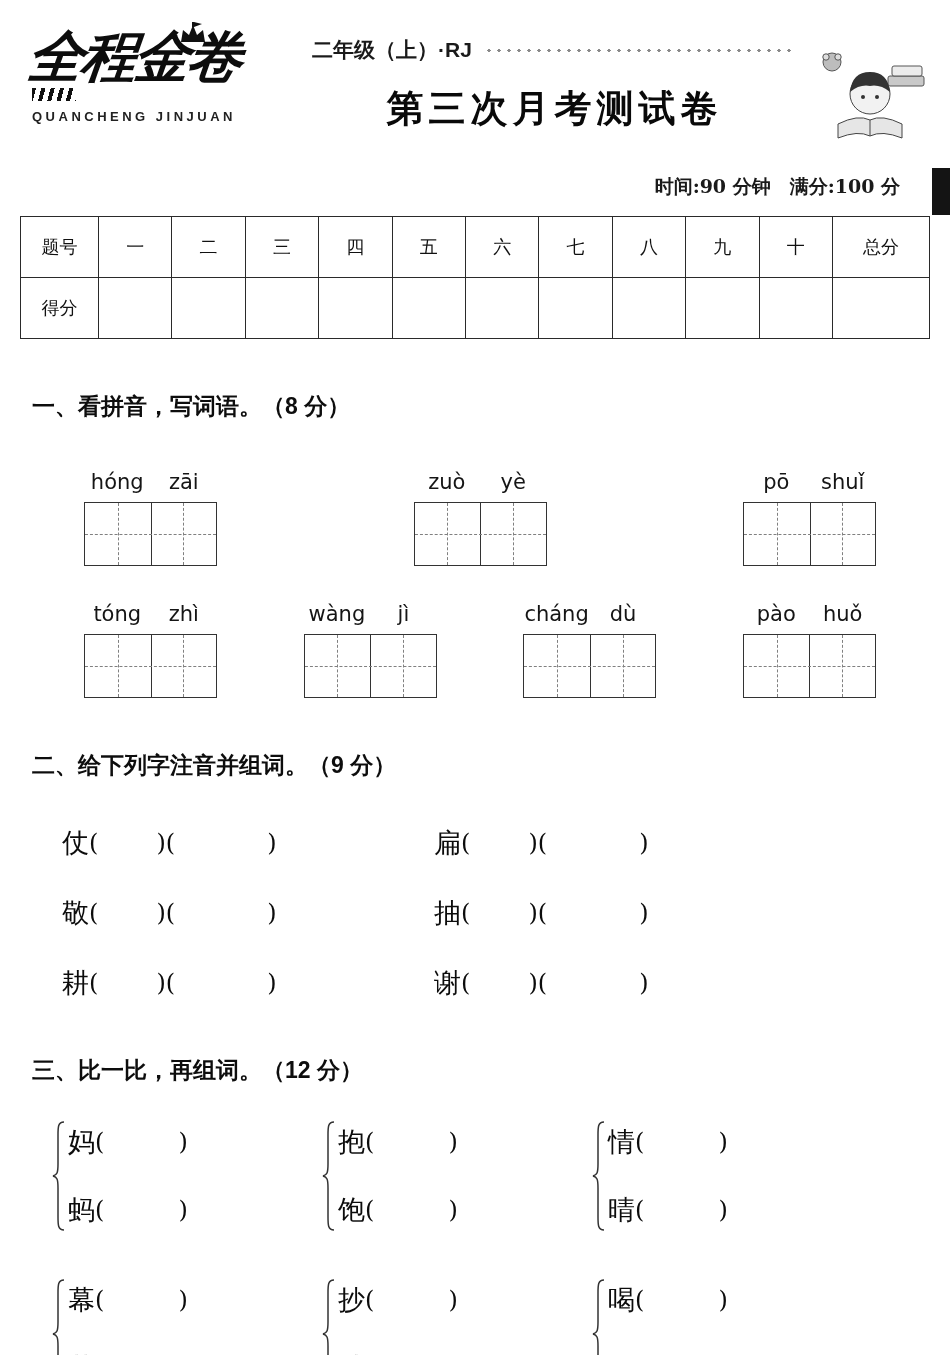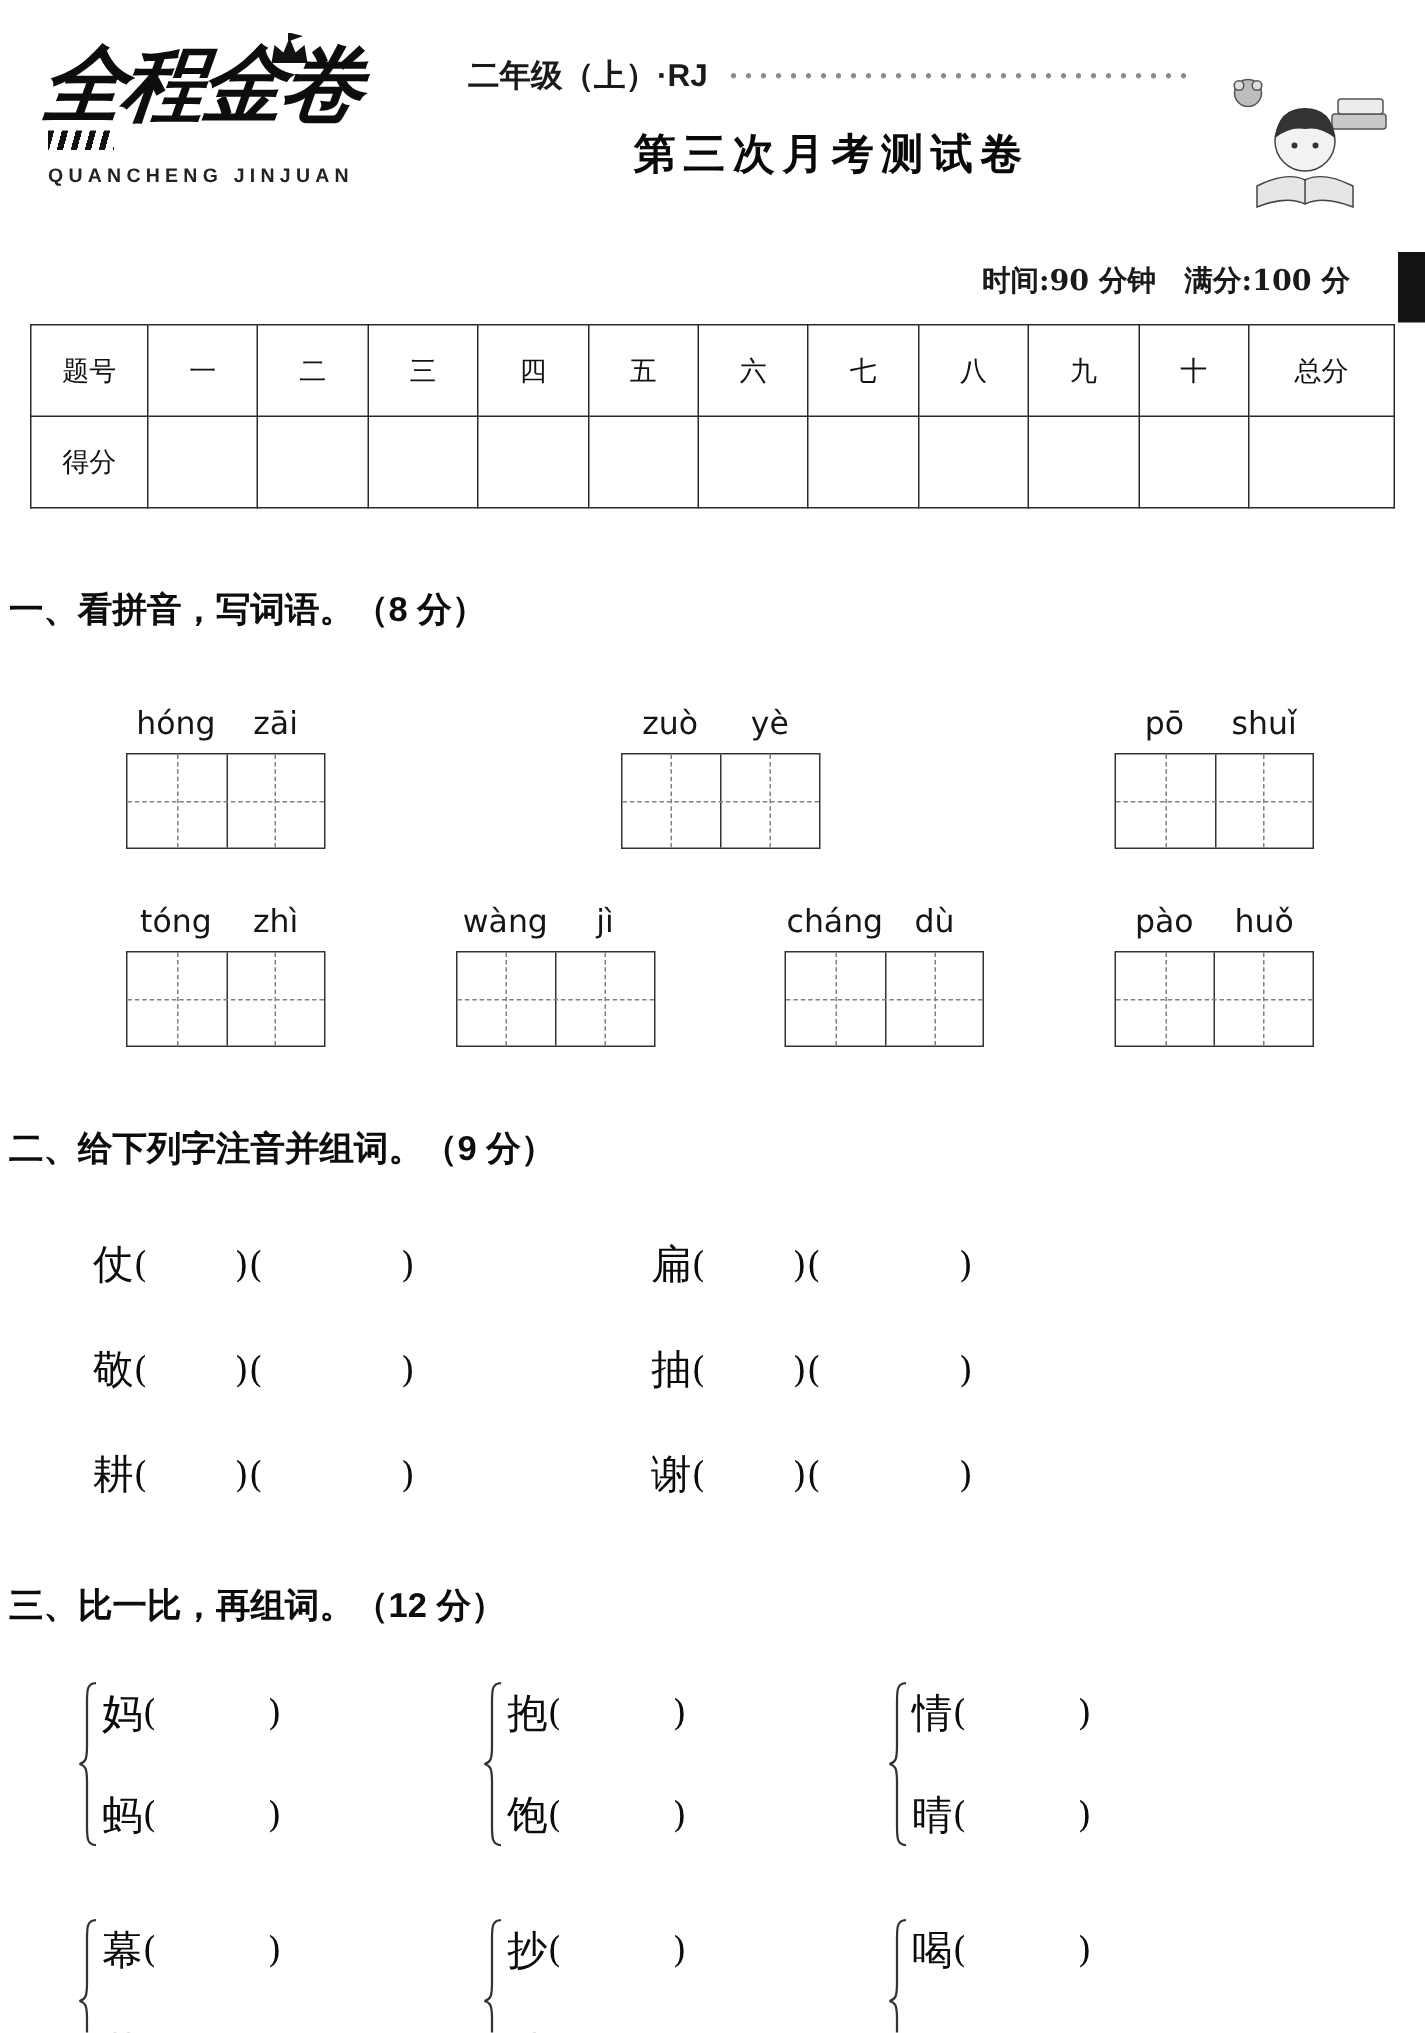--- a/index.html
+++ b/index.html
@@ -21,34 +21,34 @@
     background:repeating-linear-gradient(105deg,#111 0 4px,transparent 4px 9px); }
   .logo-sub { font-size:13px; font-weight:bold; letter-spacing:3.5px; color:#222; margin:4px 0 0 4px; }
   .header-center { position:absolute; left:312px; top:36px; width:485px; }
   .grade-row { display:flex; align-items:center; }
   .grade { font-size:21px; font-weight:bold; white-space:nowrap; }
   .dotted { flex:1; height:5px; margin-left:12px;
     background-image:radial-gradient(circle,#8a8a8a 1.6px,transparent 1.8px);
     background-size:10px 5px; background-repeat:repeat-x; background-position:0 50%; }
   .paper-title {
     margin:20px 0 0; font-family:"DejaVu Serif", serif; font-weight:bold;
-    font-size:28px; letter-spacing:5px; text-align:center; color:#090909;
+    font-size:37px; letter-spacing:5px; text-align:center; color:#090909;
   }
   .mascot { position:absolute; right:22px; top:46px; }
   .edge-mark { position:absolute; right:0; top:168px; width:18px; height:47px; background:#141414; }
   
   .meta-line { text-align:right; padding-right:50px; margin-top:2px;
     font-family:"DejaVu Serif", serif; font-weight:bold; font-size:19px;padding-left:45px; }
   .score-table { width:910px; margin:16px auto 0; border-collapse:collapse; table-layout:fixed; }
   .score-table td { border:1.5px solid #2a2a2a; height:61px; text-align:center;
     font-size:18px; color:#111; }
   .score-table td.c0 { width:78px; }
   .score-table td.clast { width:97px; }
   
-  h2.sec-title { margin:52px 0 0 6px; font-size:23px; font-weight:bold; color:#0d0d0d; }
+  h2.sec-title { margin:52px 0 0 32px; font-size:23px; font-weight:bold; color:#0d0d0d; }
   
   .pinyin-row { margin:48px 0 0 60px; width:792px; display:flex; justify-content:space-between; }
   .pinyin-row.second { margin-top:36px; }
   .pinyin-item { width:133px;padding-left:24px; }
   .pinyin-labels { display:flex; width:133px; margin-bottom:8px;
     font-size:21px; color:#151515; font-family:"DejaVu Sans", sans-serif; }
   .pinyin-labels span { flex:1; text-align:center; white-space:nowrap; }
   .grid-box { width:133px; height:64px; border:1.5px solid #333; position:relative; background:#fff; }
   .grid-box .vsolid { position:absolute; top:0; bottom:0; left:50%; border-left:1.5px solid #333; }
   .grid-box .hdash  { position:absolute; left:0; right:0; top:50%; border-top:1px dashed #808080; }

